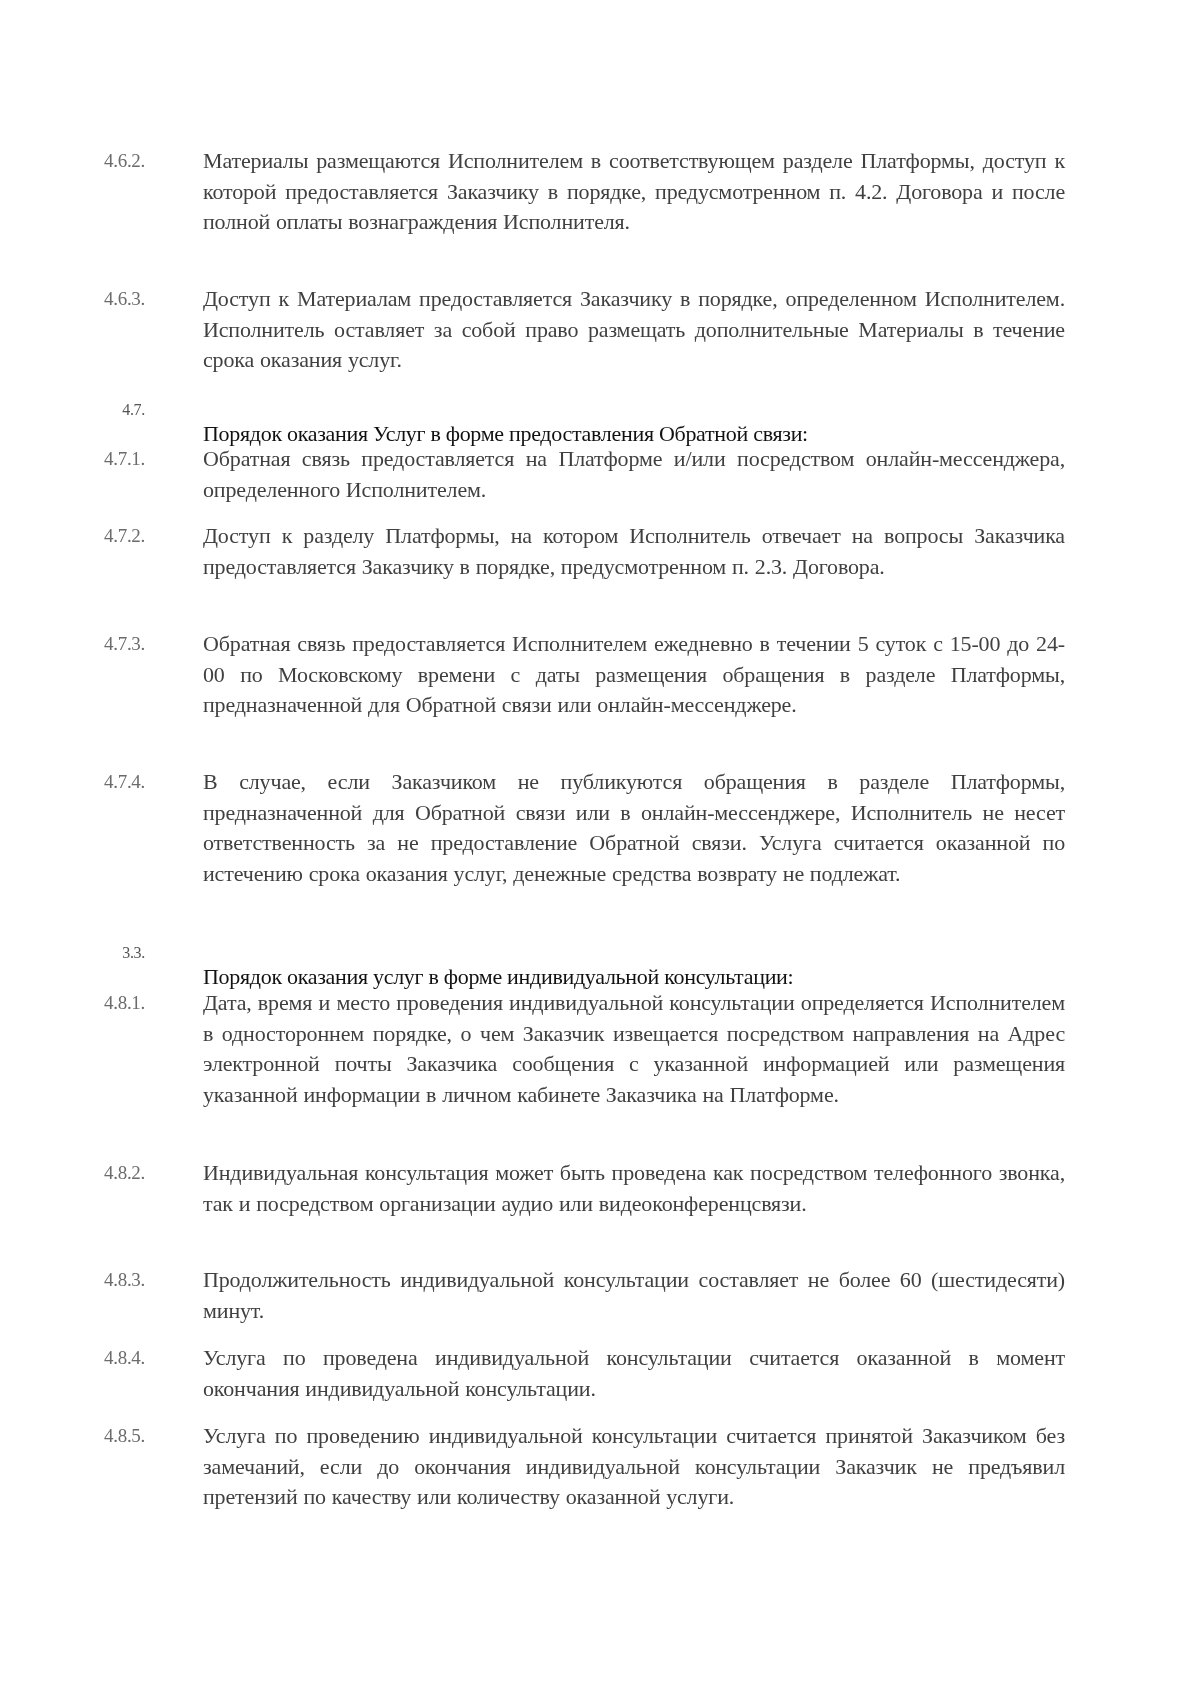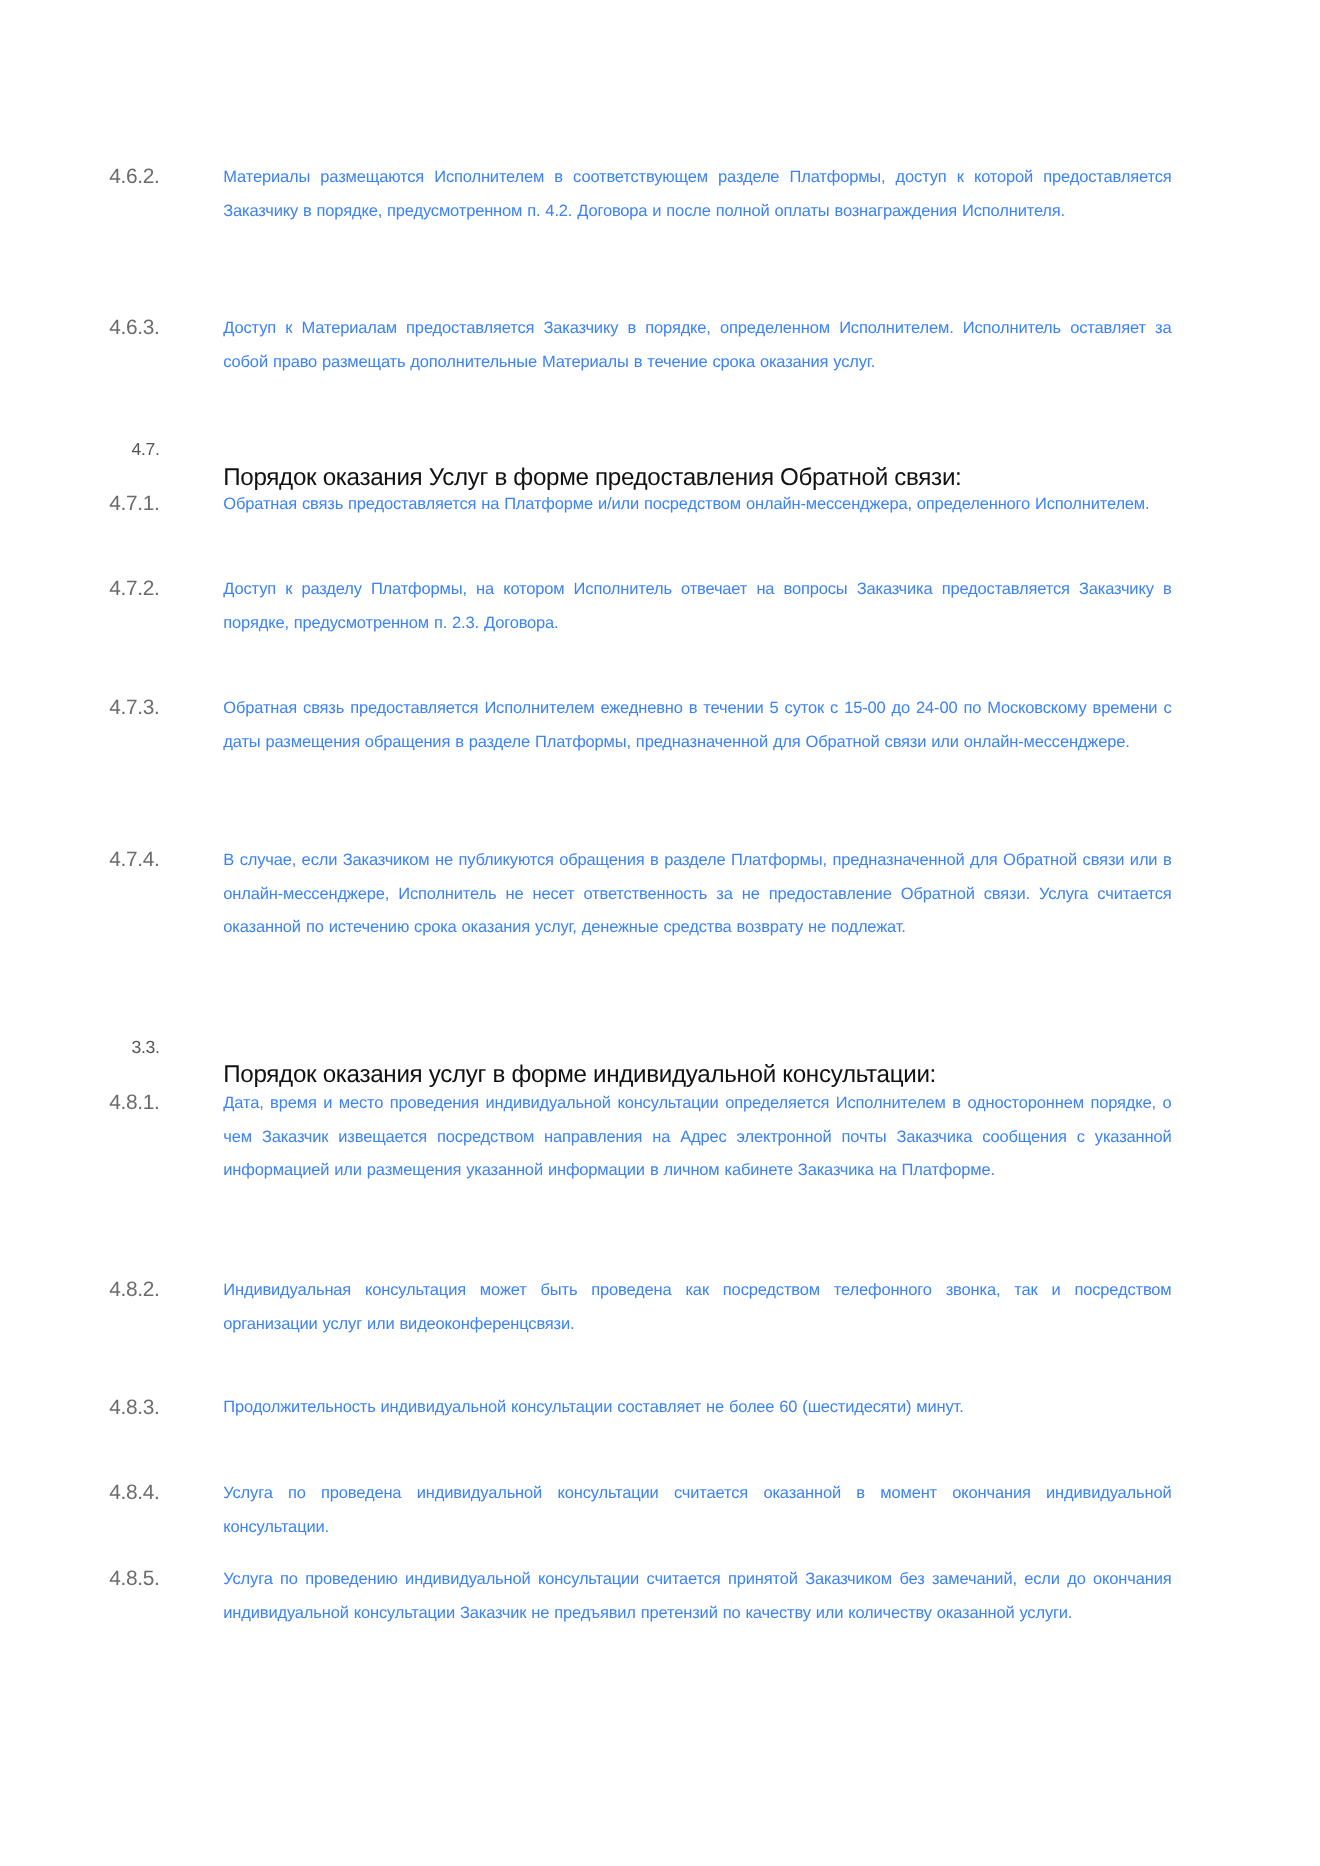--- a/index.html
+++ b/index.html
@@ -15,20 +15,21 @@
       font-family: "Liberation Sans", sans-serif;
       color: #1a1a1a;
     }
     .page {
       position: absolute;
       left: 0;
       top: 0;
       width: 1200px;
       height: 1696px;
       background: #ffffff;
+      font-family: Liberation Serif, serif;
     }
     .clause {
       position: absolute;
       left: 0;
       width: 1200px;
     }
     .num {
       position: absolute;
       right: 1055px; 
       top: 0;
@@ -40,25 +41,25 @@
     }
     .num.section {
       font-size: 16px;
       color: #555555;
     }
     .text {
       position: absolute;
       left: 203px;
       width: 862px;
       top: 0;
-      font-size: 15px;
+      font-size: 22px;
       line-height: 30.6px;
       text-align: justify;
       text-align-last: left;
-      color: #3b82f6;
+      color: #404040;
       letter-spacing: -0.15px;
       word-spacing: 0.5px;
     }
     .text.heading {
       font-size: 22px;
       line-height: 30px;
       text-align: left;
       color: #111111;
       letter-spacing: -0.3px;
       word-spacing: 0;
@@ -110,21 +111,21 @@
     <div class="text heading">Порядок оказания услуг в форме индивидуальной консультации:</div>
   </div>
 
   <div class="clause" style="top:988px;">
     <span class="num">4.8.1.</span>
     <div class="text">Дата, время и место проведения индивидуальной консультации определяется Исполнителем в одностороннем порядке, о чем Заказчик извещается посредством направления на Адрес электронной почты Заказчика сообщения с указанной информацией или размещения указанной информации в личном кабинете Заказчика на Платформе.</div>
   </div>
 
   <div class="clause" style="top:1158px;">
     <span class="num">4.8.2.</span>
-    <div class="text">Индивидуальная консультация может быть проведена как посредством телефонного звонка, так и посредством организации услуг или видеоконференцсвязи.</div>
+    <div class="text">Индивидуальная консультация может быть проведена как посредством телефонного звонка, так и посредством организации аудио или видеоконференцсвязи.</div>
   </div>
 
   <div class="clause" style="top:1265px;">
     <span class="num">4.8.3.</span>
     <div class="text">Продолжительность индивидуальной консультации составляет не более 60 (шестидесяти) минут.</div>
   </div>
 
   <div class="clause" style="top:1343px;">
     <span class="num">4.8.4.</span>
     <div class="text">Услуга по проведена индивидуальной консультации считается оказанной в момент окончания индивидуальной консультации.</div>

